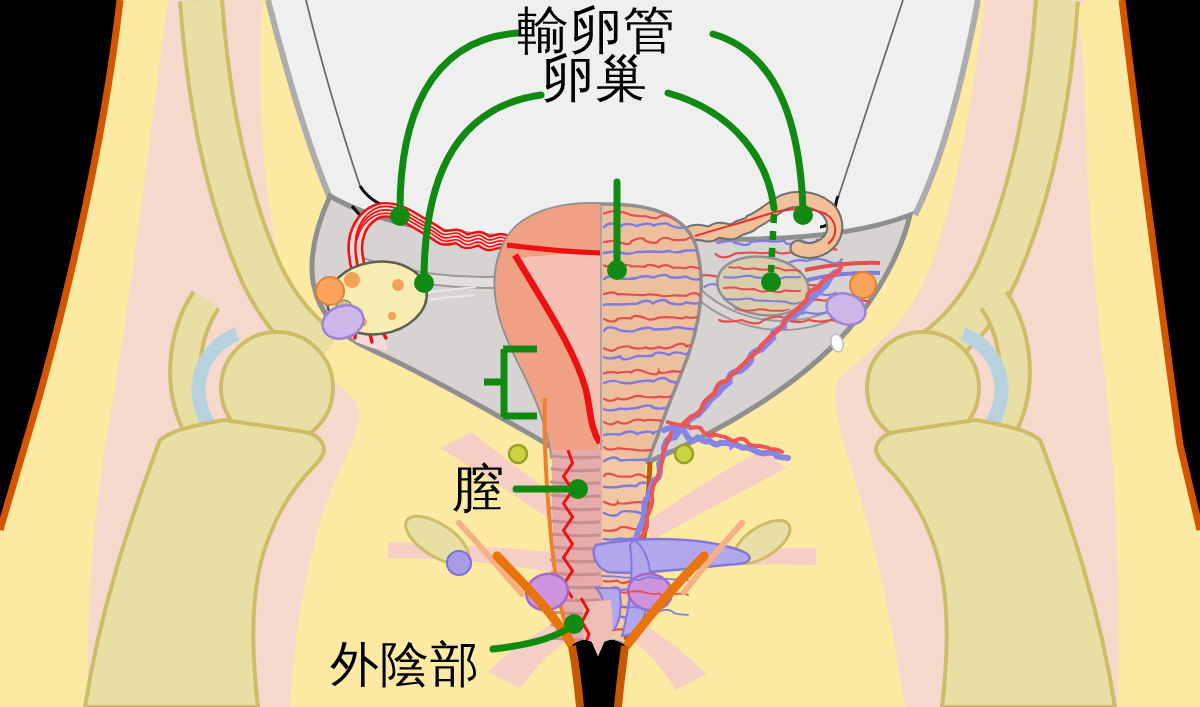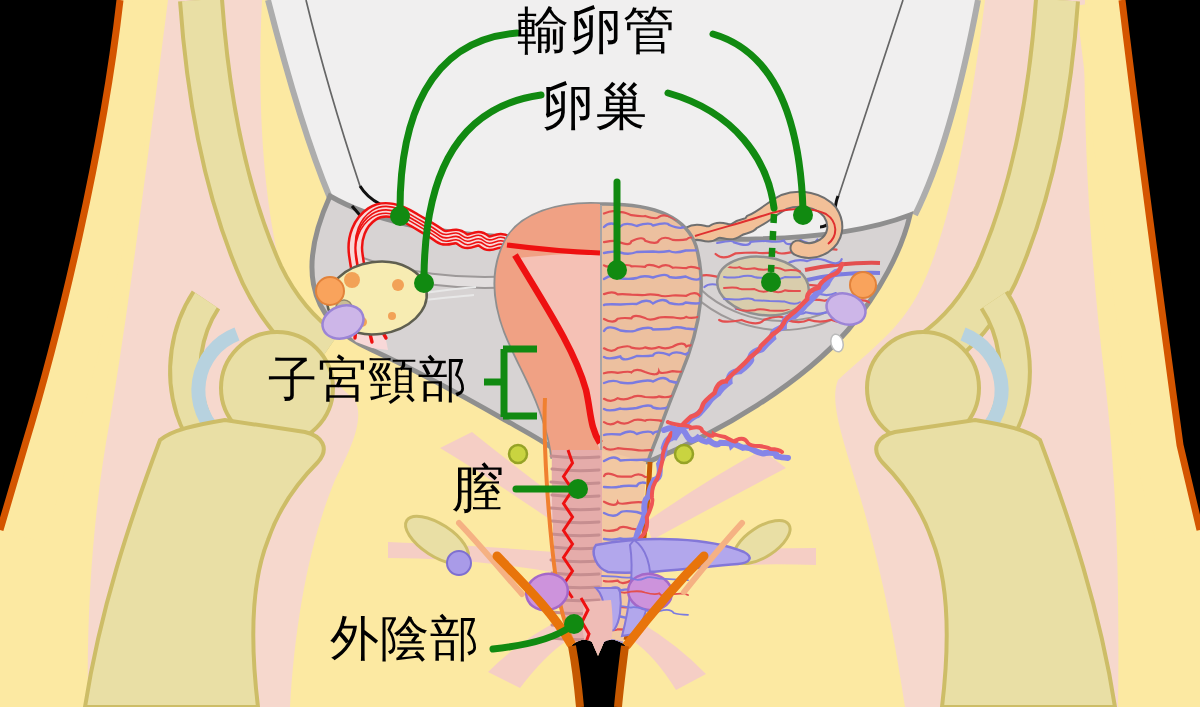--- a/index.html
+++ b/index.html
@@ -348,17 +348,16 @@
     <circle cx="803" cy="215" r="10"></circle>
     <circle cx="424" cy="283" r="10"></circle>
     <circle cx="771" cy="282" r="10"></circle>
     <circle cx="617" cy="270" r="10"></circle>
     <circle cx="578" cy="489" r="10"></circle>
     <circle cx="574" cy="624" r="10"></circle>
   </g>
 </svg>
 
 <div class="lbl lbl-lg" style="left:517px;top:4px">輸卵管</div>
-<div class="lbl lbl-lg" style="left:542px;top:80px">卵巢</div>
-<div class="lbl lbl-md" style="left:268px;top:355px">子宮頸部</div>
+<div class="lbl lbl-lg" style="left:542px;top:52px">卵巢</div>
 <div class="lbl lbl-lg" style="left:452px;top:462px">膣</div>
-<div class="lbl lbl-md" style="left:330px;top:614px">外陰部</div>
+<div class="lbl lbl-md" style="left:330px;top:640px">外陰部</div>
 </div>
 
 </body></html>

